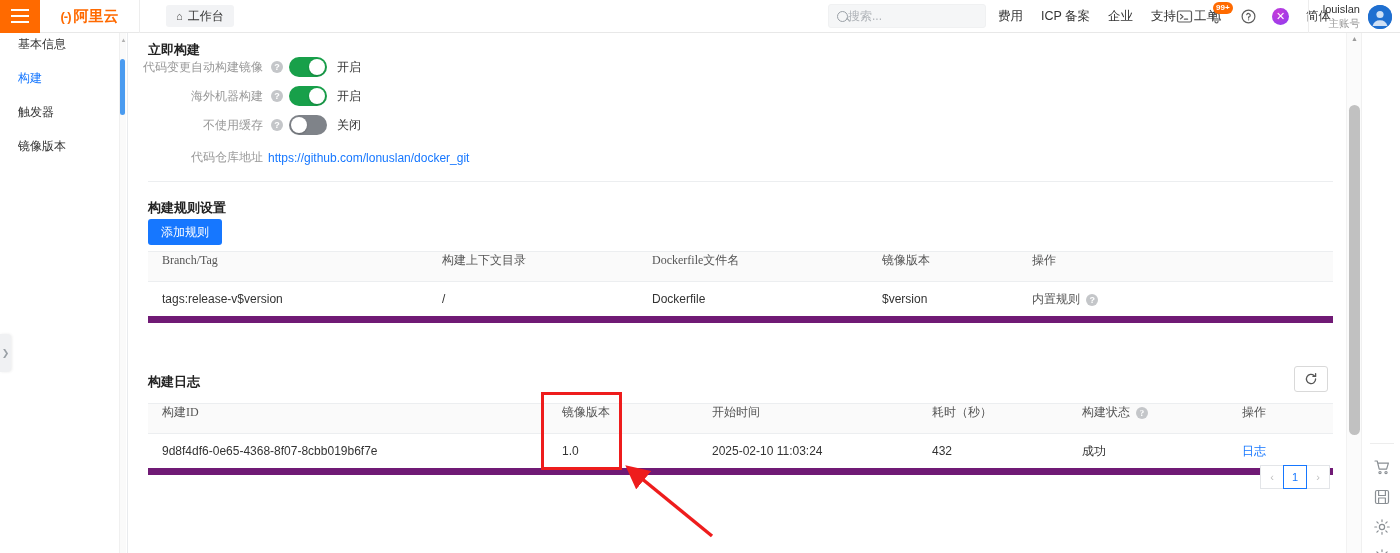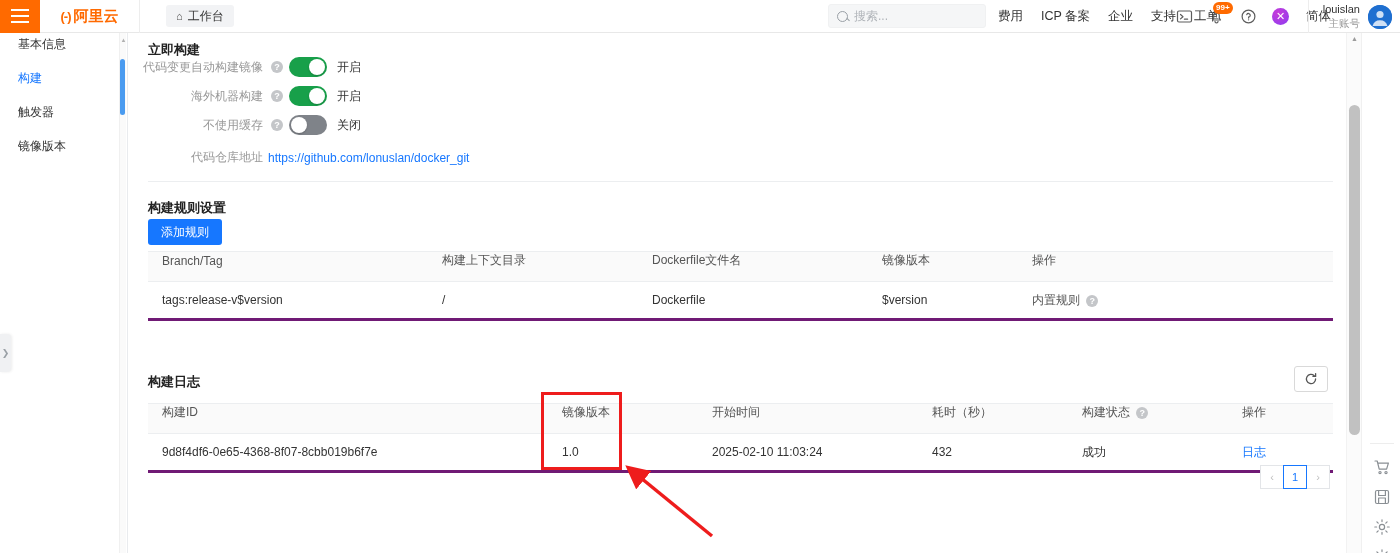--- a/index.html
+++ b/index.html
@@ -34,21 +34,21 @@
     margin-left: 26px; height: 22px; padding: 0 10px;
     background: #f2f3f5; border-radius: 3px;
     display: flex; align-items: center; gap: 5px; cursor: pointer;
   }
   .workbench .home-ic { font-size: 11px; color: #555; }
   .workbench span.lbl { font-size: 12px; color: #333; }
 
   .search-box {
     position: absolute; left: 828px; top: 4px; width: 158px; height: 24px;
     background: #f5f6f7; border: 1px solid #f0f1f2; border-radius: 3px;
-    display: flex; align-items: center; padding: 0 8px; gap: 6px; cursor: text;
+    display: flex; align-items: center; padding: 0 8px; cursor: text;
   }
   .search-box .mag { width: 11px; height: 11px; border: 1.3px solid #9aa0a6; border-radius: 50%; position: relative; }
   .search-box .mag::after { content: ""; position: absolute; width: 4px; height: 1.3px; background: #9aa0a6; transform: rotate(45deg); right: -3px; bottom: 0px; }
   .search-box input {
     border: 0; background: transparent; outline: none; font-size: 12px; color: #333;
     font-family: "Liberation Sans", sans-serif; width: 120px;
   }
   .search-box input::placeholder { color: #b0b4b9; }
 
   .nav-links { position: absolute; left: 998px; top: 0; height: 33px; display: flex; align-items: center; gap: 18px; }
@@ -159,24 +159,25 @@
     position: absolute; left: 15px; top: 186px; height: 26px; padding: 0 13px;
     background: #1677ff; color: #fff; font-size: 12px; border: 0; border-radius: 3px;
     cursor: pointer; font-family: "Liberation Sans", sans-serif;
   }
 
   table.grid { position: absolute; border-collapse: collapse; }
   table.grid th {
     font-size: 12px; color: #555; font-weight: 400; text-align: left;
     background: #fafafa; height: 30px; padding: 0 0 12px 14px; border-top: 1px solid #eceef0;
     border-bottom: 1px solid #eceef0;
+    font-family: Liberation Serif, serif;
   }
   table.grid td {
     font-size: 12px; color: #333; height: 38px; padding: 0 0 0 14px;
-    border-bottom: 3px solid #701a75;
+    border-bottom: 7px solid #701a75;
   }
   .act-link { color: #1677ff; text-decoration: none; cursor: pointer; }
   .act-sep { color: #d9d9d9; margin: 0 6px; }
   .inline-rule { color: #555; }
 
   .bl-title { position: absolute; left: 15px; top: 340px; }
   .refresh-btn {
     position: absolute; left: 1161px; top: 333px; width: 34px; height: 26px;
     background: #fff; border: 1px solid #d9d9d9; border-radius: 3px;
     display: flex; align-items: center; justify-content: center; cursor: pointer; color: #555;

